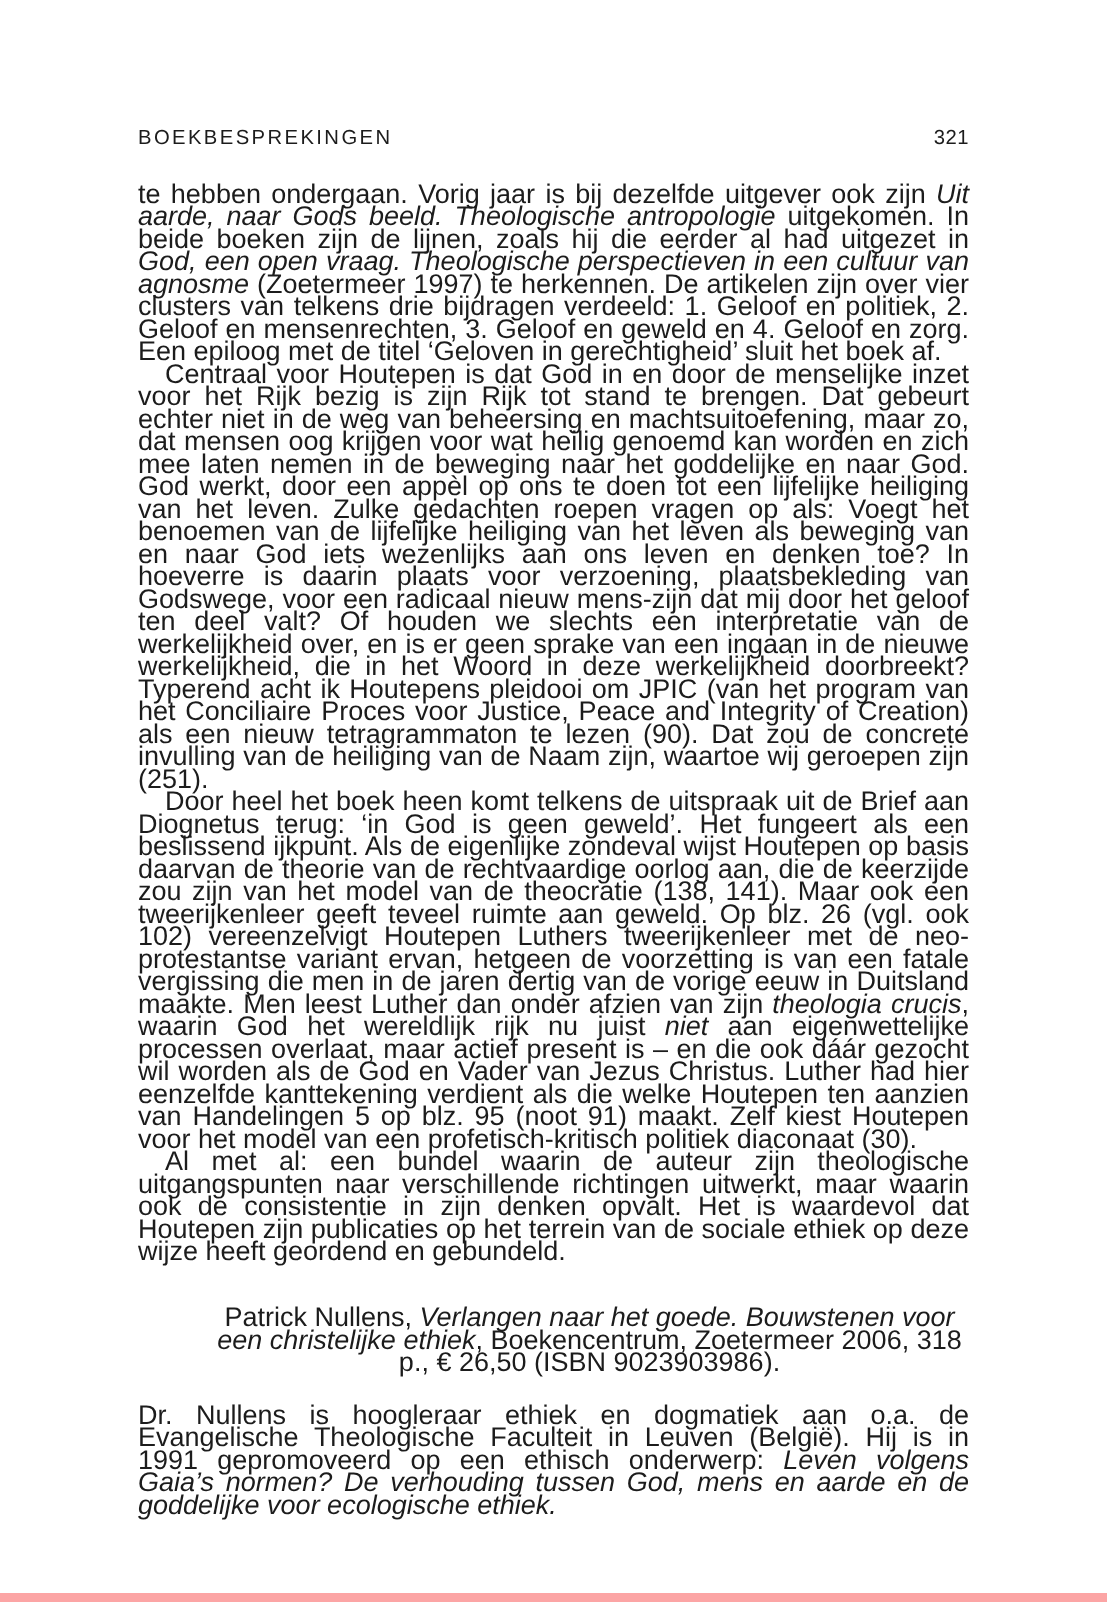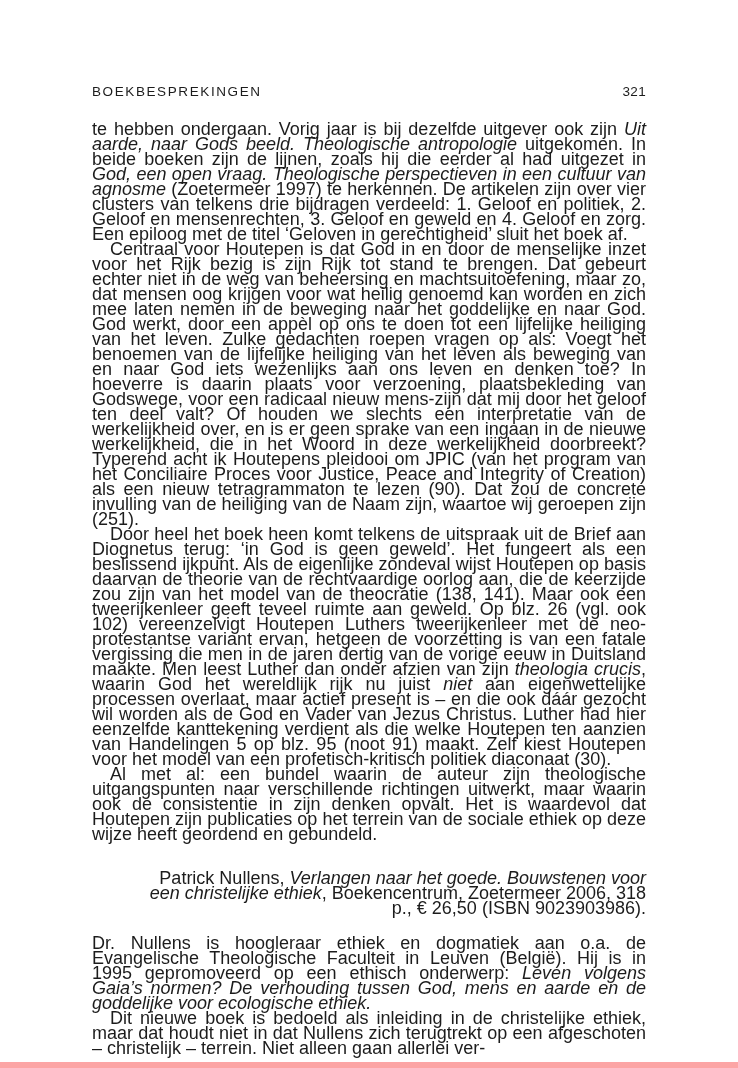--- a/index.html
+++ b/index.html
@@ -51,21 +51,21 @@
   }
   .signature {
     text-align: right;
   }
   .review2 {
     margin-top: 29px;
   }
   .citation {
     margin-left: 48px;
     margin-bottom: 20px;
-    text-align: right;
+    text-align: center;
   }
 </style>
 </head>
 <body>
 
 <div class="page">
   <div class="content">
 
     <div class="running-head">
       <span class="head-title">BOEKBESPREKINGEN</span>
@@ -74,18 +74,17 @@
 
     <div class="body-text">
       <p class="para"><span>te hebben ondergaan. Vorig jaar is bij dezelfde uitgever ook zijn </span><span class="it">Uit aarde, naar Gods beeld. Theologische antropologie</span><span> uitgekomen. In beide boeken zijn de lijnen, zoals hij die eerder al had uitgezet in </span><span class="it">God, een open vraag. Theologische perspectieven in een cultuur van agnosme</span><span> (Zoetermeer 1997) te herkennen. De artikelen zijn over vier clusters van telkens drie bijdragen verdeeld: 1. Geloof en politiek, 2. Geloof en mensenrechten, 3. Geloof en geweld en 4. Geloof en zorg. Een epiloog met de titel ‘Geloven in gerechtigheid’ sluit het boek af.</span></p>
       <p class="para indent"><span>Centraal voor Houtepen is dat God in en door de menselijke inzet voor het Rijk bezig is zijn Rijk tot stand te brengen. Dat gebeurt echter niet in de weg van beheersing en machtsuitoefening, maar zo, dat mensen oog krijgen voor wat heilig genoemd kan worden en zich mee laten nemen in de beweging naar het goddelijke en naar God. God werkt, door een appèl op ons te doen tot een lijfelijke heiliging van het leven. Zulke gedachten roepen vragen op als: Voegt het benoemen van de lijfelijke heiliging van het leven als beweging van en naar God iets wezenlijks aan ons leven en denken toe? In hoeverre is daarin plaats voor verzoening, plaatsbekleding van Godswege, voor een radicaal nieuw mens-zijn dat mij door het geloof ten deel valt? Of houden we slechts een interpretatie van de werkelijkheid over, en is er geen sprake van een ingaan in de nieuwe werkelijkheid, die in het Woord in deze werkelijkheid doorbreekt? Typerend acht ik Houtepens pleidooi om JPIC (van het program van het Conciliaire Proces voor Justice, Peace and Integrity of Creation) als een nieuw tetragrammaton te lezen (90). Dat zou de concrete invulling van de heiliging van de Naam zijn, waartoe wij geroepen zijn (251).</span></p>
       <p class="para indent"><span>Door heel het boek heen komt telkens de uitspraak uit de Brief aan Diognetus terug: ‘in God is geen geweld’. Het fungeert als een beslissend ijkpunt. Als de eigenlijke zondeval wijst Houtepen op basis daarvan de theorie van de rechtvaardige oorlog aan, die de keerzijde zou zijn van het model van de theocratie (138, 141). Maar ook een tweerijkenleer geeft teveel ruimte aan geweld. Op blz. 26 (vgl. ook 102) vereenzelvigt Houtepen Luthers tweerijkenleer met de neo-protestantse variant ervan, hetgeen de voorzetting is van een fatale vergissing die men in de jaren dertig van de vorige eeuw in Duitsland maakte. Men leest Luther dan onder afzien van zijn </span><span class="it">theologia crucis</span><span>, waarin God het wereldlijk rijk nu juist </span><span class="it">niet</span><span> aan eigenwettelijke processen overlaat, maar actief present is – en die ook dáár gezocht wil worden als de God en Vader van Jezus Christus. Luther had hier eenzelfde kanttekening verdient als die welke Houtepen ten aanzien van Handelingen 5 op blz. 95 (noot 91) maakt. Zelf kiest Houtepen voor het model van een profetisch-kritisch politiek diaconaat (30).</span></p>
       <p class="para indent"><span>Al met al: een bundel waarin de auteur zijn theologische uitgangspunten naar verschillende richtingen uitwerkt, maar waarin ook de consistentie in zijn denken opvalt. Het is waardevol dat Houtepen zijn publicaties op het terrein van de sociale ethiek op deze wijze heeft geordend en gebundeld.</span></p>
     </div>
 
     <div class="review2">
       <p class="citation"><span>Patrick Nullens, </span><span class="it">Verlangen naar het goede. Bouwstenen voor een christelijke ethiek</span><span>, Boekencentrum, Zoetermeer 2006, 318 p., € 26,50 (ISBN 9023903986).</span></p>
-      <p class="para"><span>Dr. Nullens is hoogleraar ethiek en dogmatiek aan o.a. de Evangelische Theologische Faculteit in Leuven (België). Hij is in 1995 gepromoveerd op een ethisch onderwerp: </span><span class="it">Leven volgens Gaia’s normen? De verhouding tussen God, mens en aarde en de goddelijke voor ecologische ethiek.</span></p>
-      <p class="para indent"><span>Dit nieuwe boek is bedoeld als inleiding in de christelijke ethiek, maar dat houdt niet in dat Nullens zich terugtrekt op een afgeschoten – christelijk – terrein. Niet alleen gaan allerlei ver-</span></p>
+      <p class="para"><span>Dr. Nullens is hoogleraar ethiek en dogmatiek aan o.a. de Evangelische Theologische Faculteit in Leuven (België). Hij is in 1991 gepromoveerd op een ethisch onderwerp: </span><span class="it">Leven volgens Gaia’s normen? De verhouding tussen God, mens en aarde en de goddelijke voor ecologische ethiek.</span></p>
     </div>
 
   </div>
 </div>
 
 </body></html>

